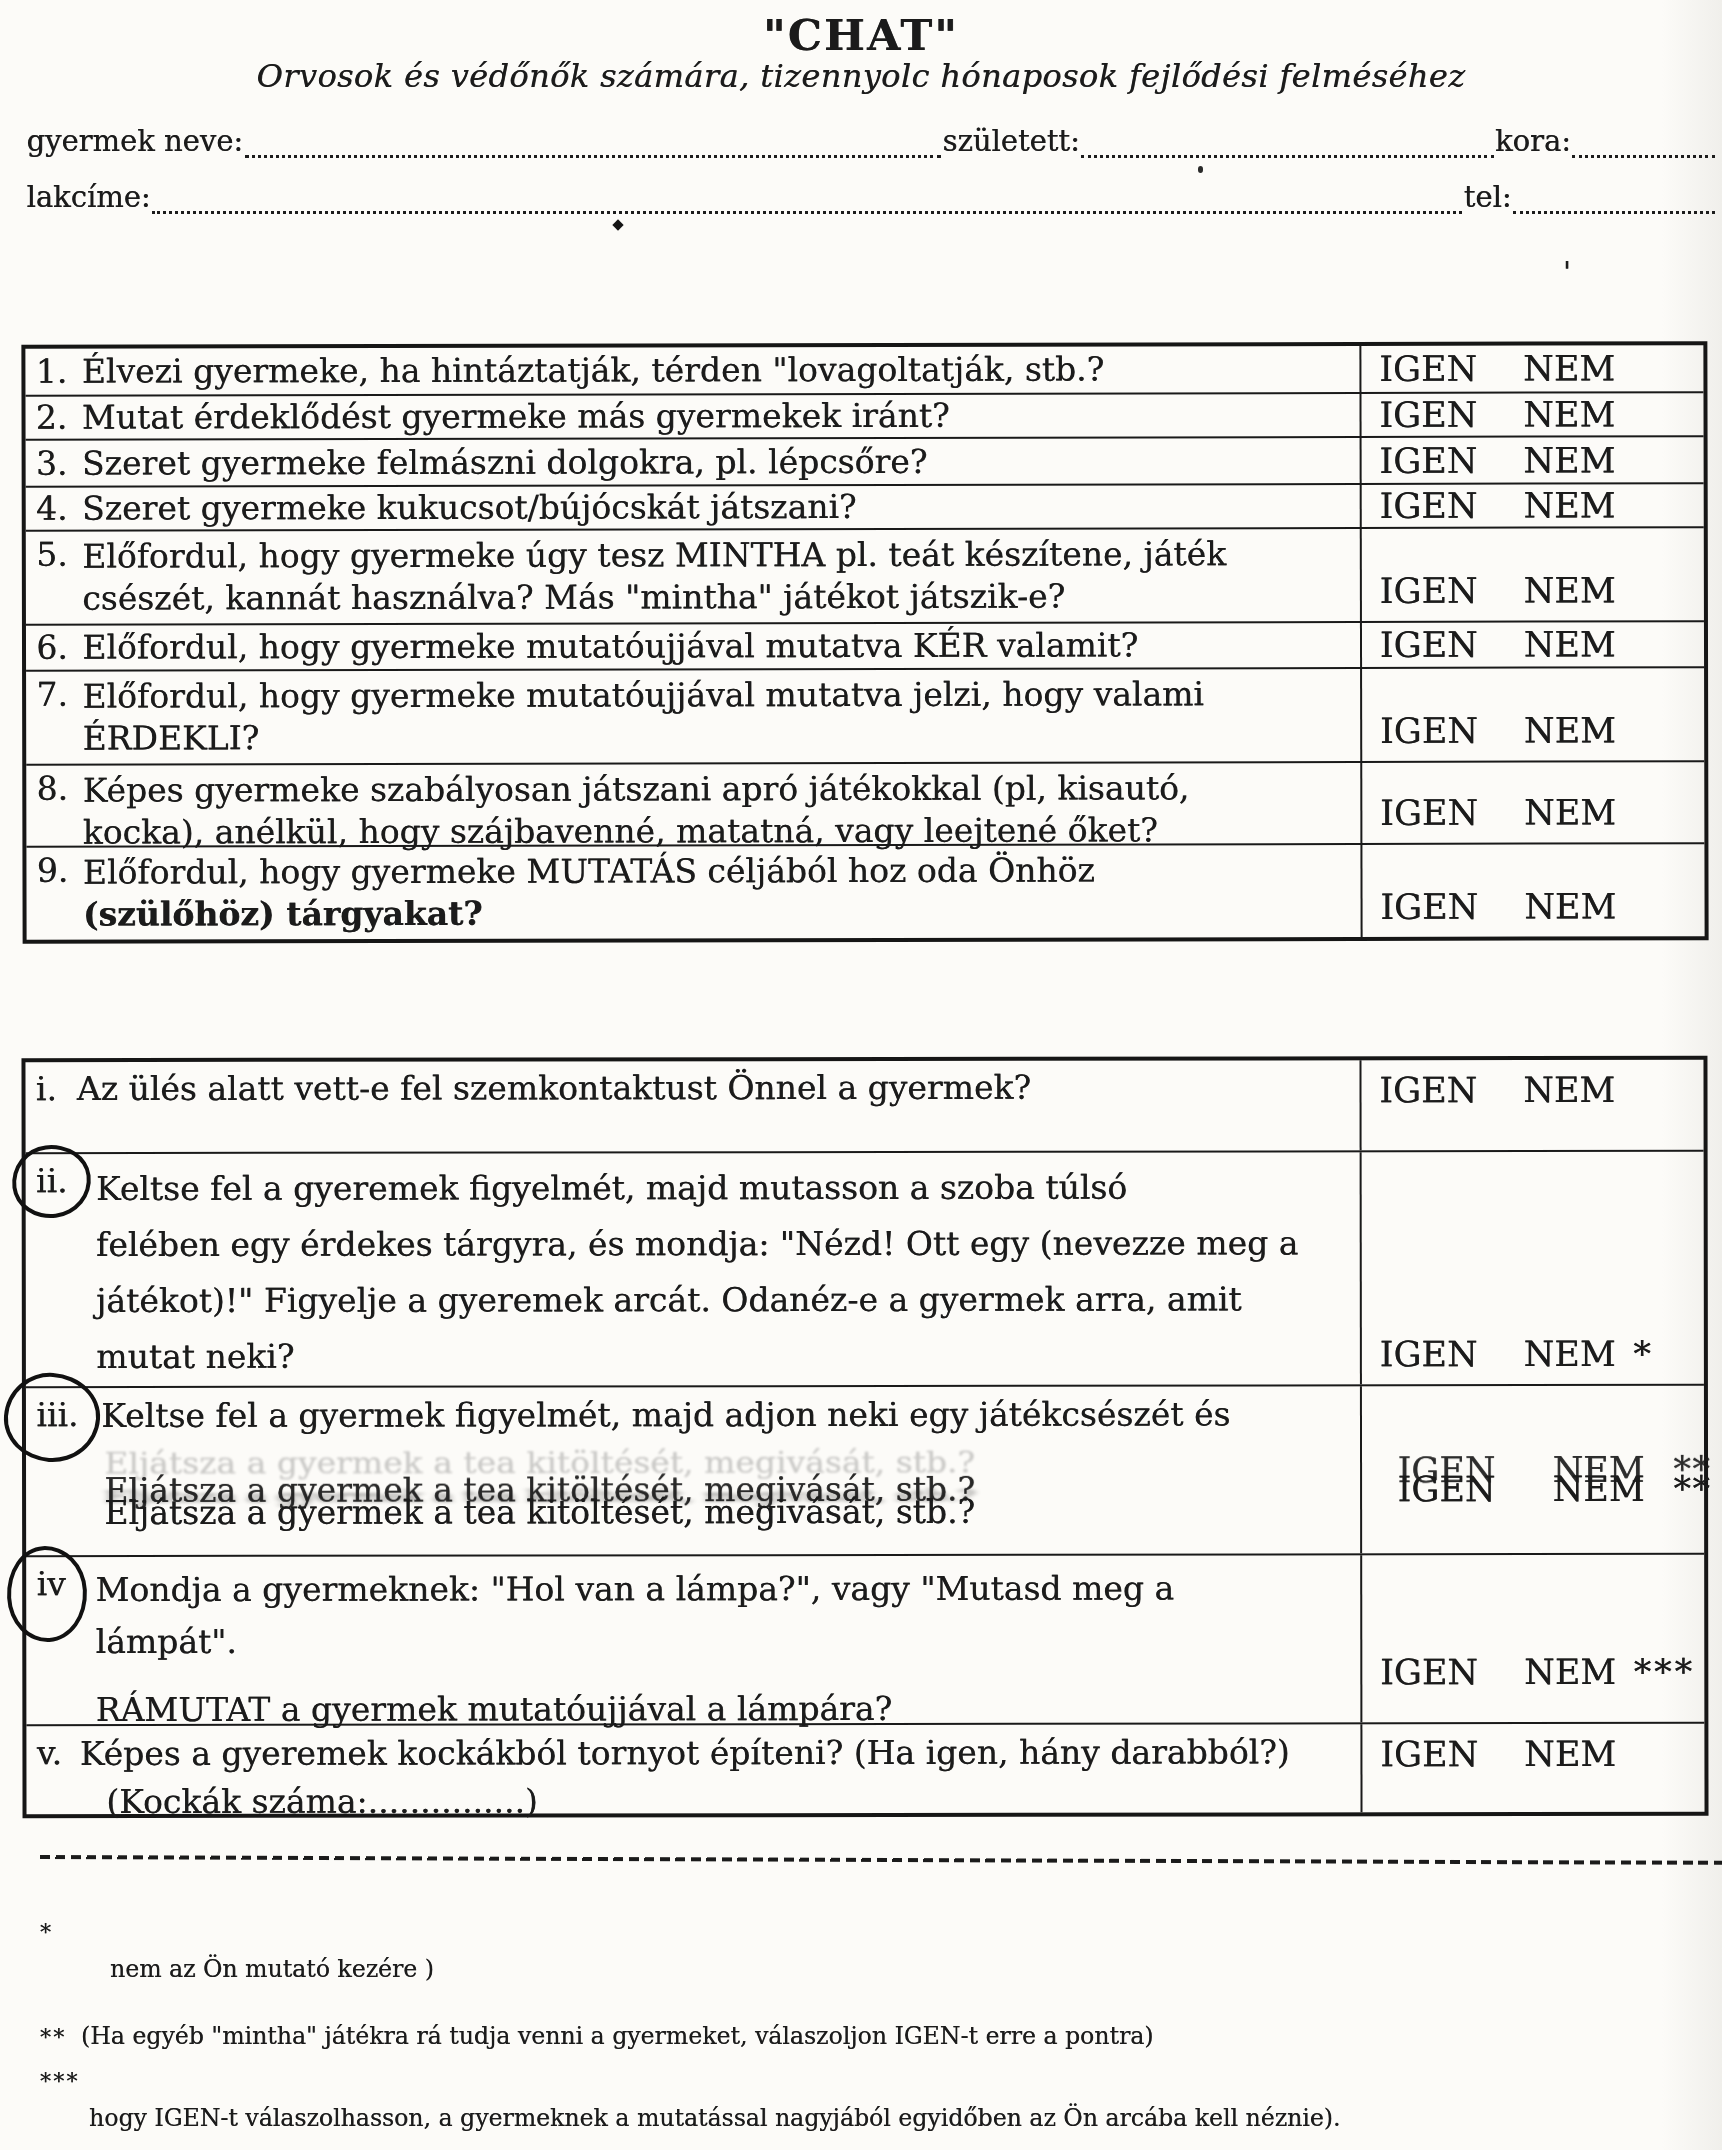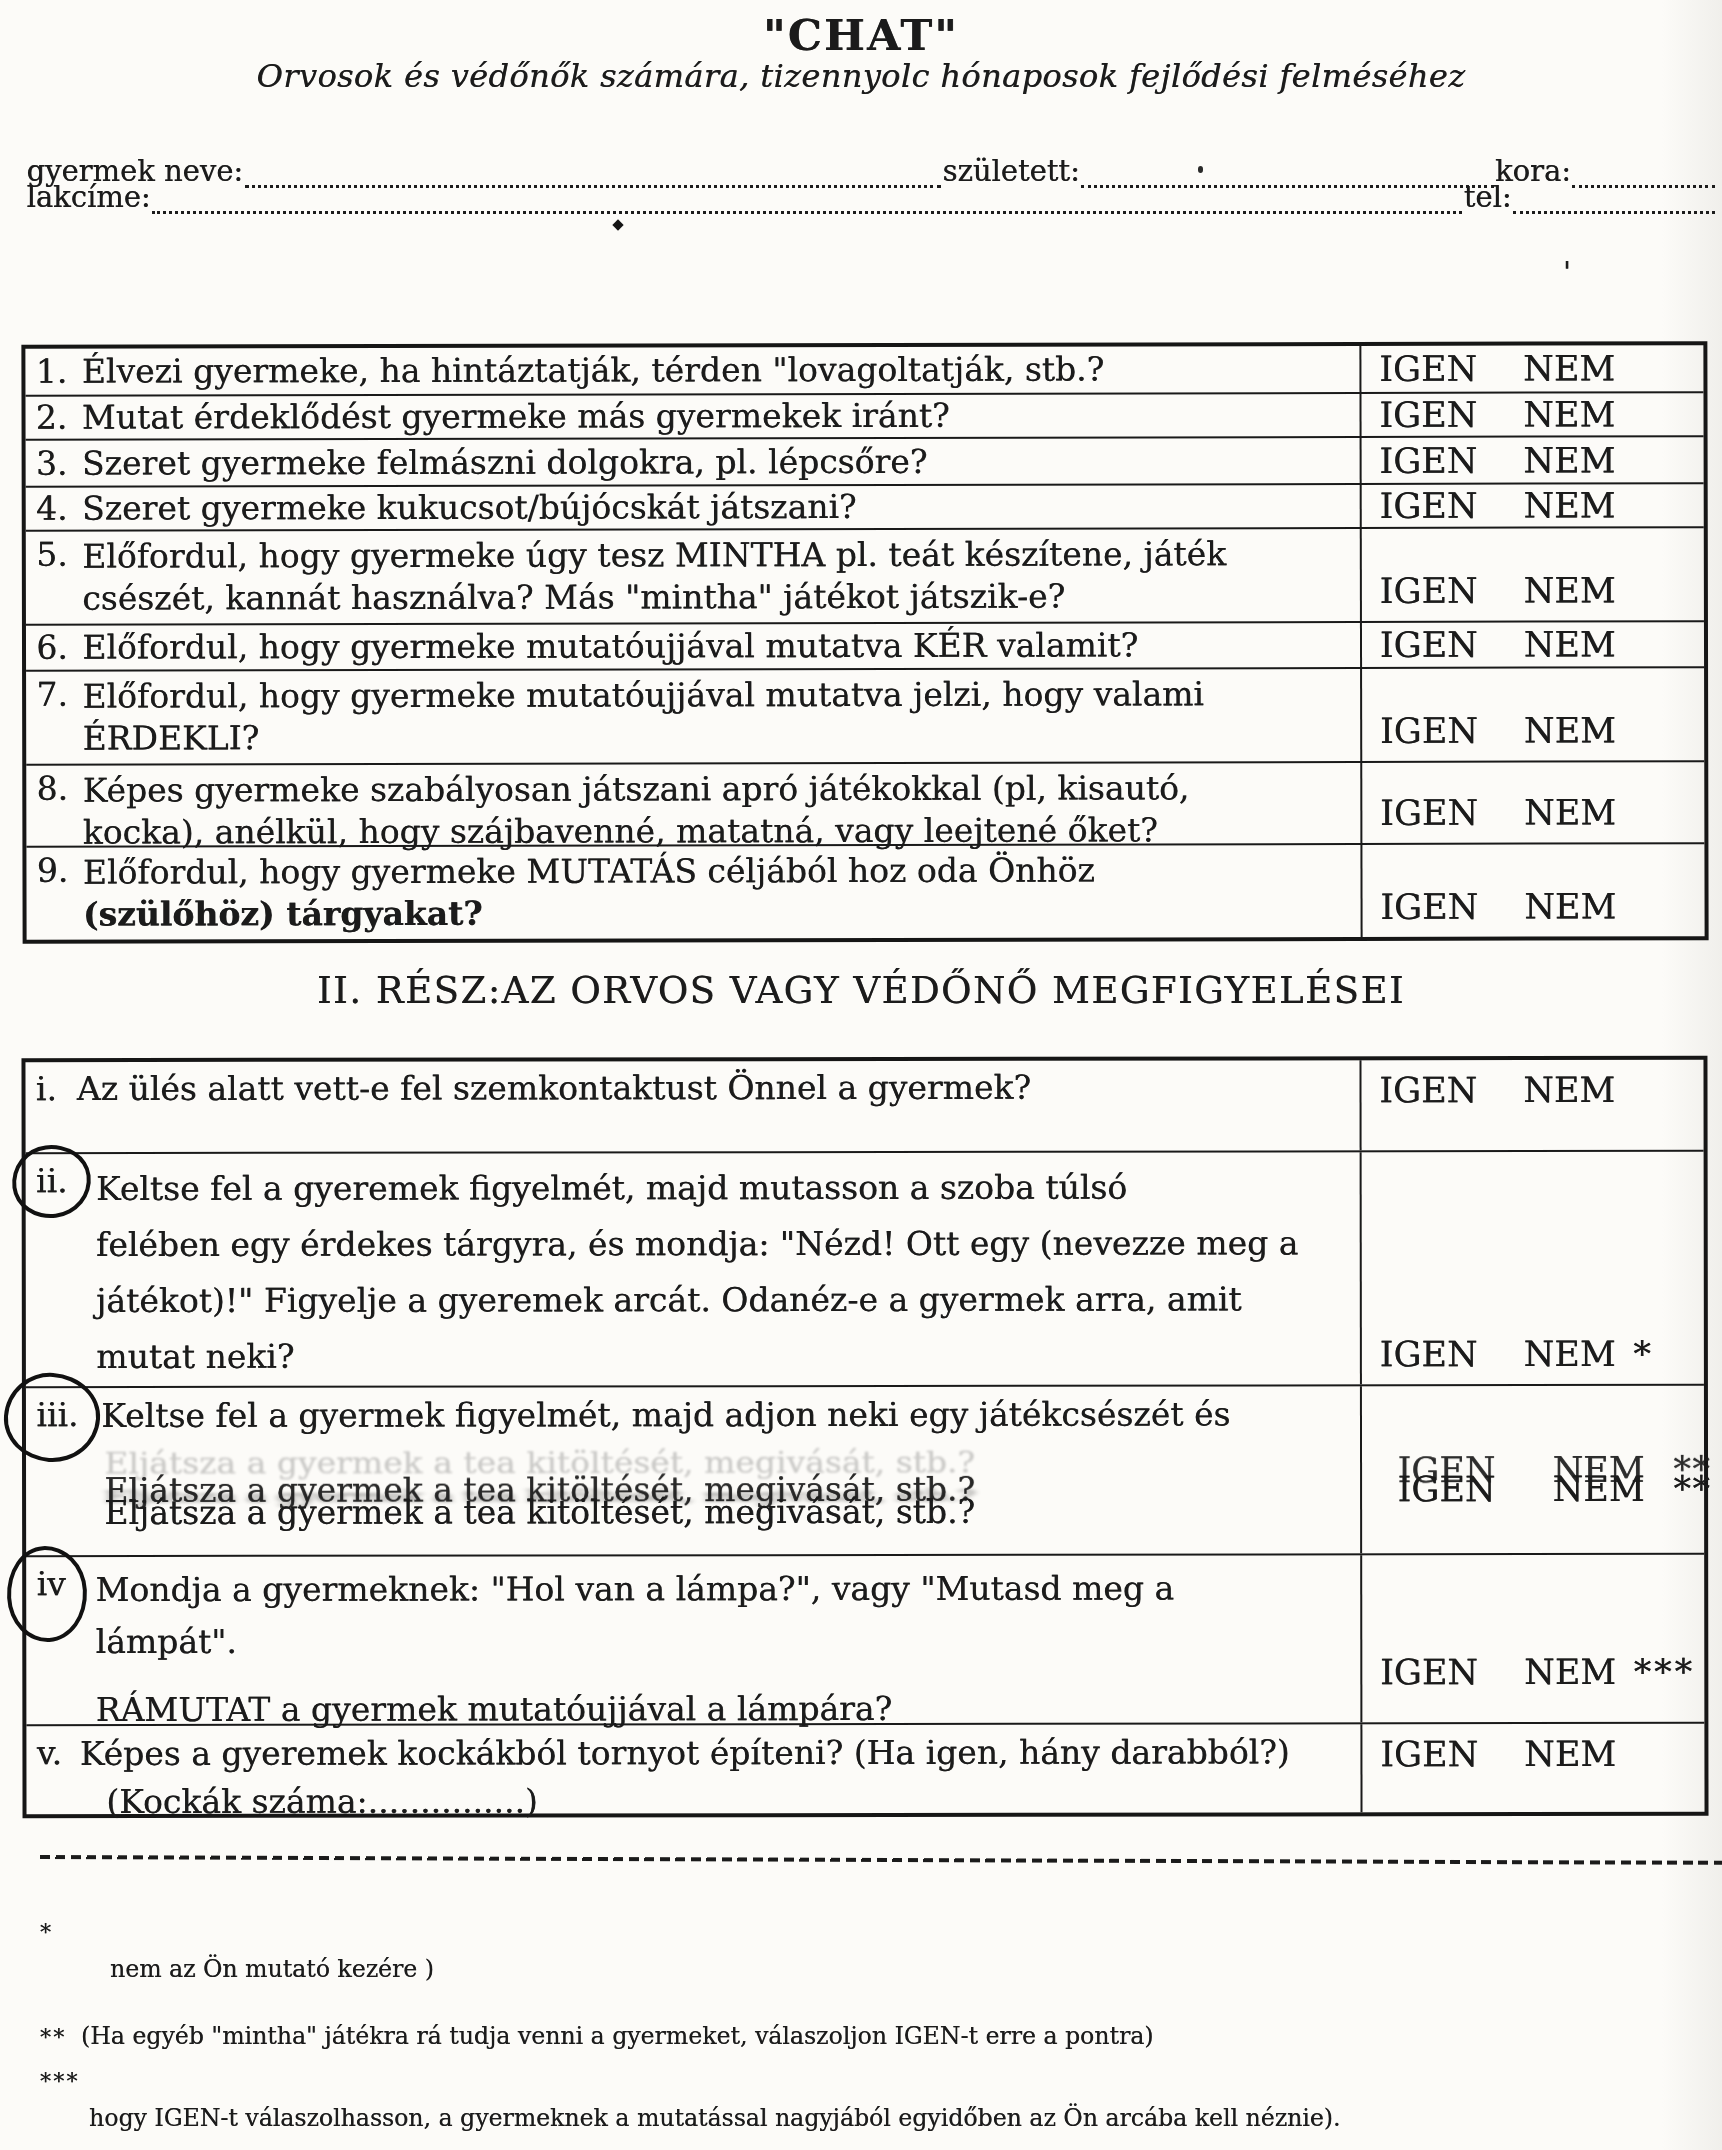--- a/index.html
+++ b/index.html
@@ -17,21 +17,21 @@
   }
   
   .title{position:absolute;top:10.3px;left:0;width:100%;text-align:center;
     font-size:43px;font-weight:700;letter-spacing:2.2px;}
   .subtitle{position:absolute;top:57px;left:0;width:100%;text-align:center;
     font-size:32px;font-style:italic;letter-spacing:0.4px;}
   .fline{position:absolute;left:26.5px;right:5.9px;display:flex;align-items:flex-end;
     font-size:29px;line-height:34px;white-space:nowrap;}
   .fline .lbl{flex:0 0 auto;}
   .dots{border-bottom:3.3px dotted #1c1c1c;height:29px;margin:0 1.5px;}
-  .f1{top:154px}.f2{top:180px}
+  .f1{top:124px}.f2{top:180px}
   .d-a{flex:49}.d-b{flex:29}.d-c{flex:10}
   .d-d{flex:65}.d-e{flex:10}
   
   .heading{position:absolute;left:0;width:100%;text-align:center;
     font-size:38px;letter-spacing:1.5px;}
   .h1{top:255px}
   .h2{top:969px;font-size:37px}
   
   .qtable{position:absolute;left:22px;width:1686px;border:4.4px solid #161616;
     box-sizing:border-box;font-size:33px;line-height:42px;}
@@ -216,21 +216,20 @@
           <span class="bold">(szülőhöz) tárgyakat?</span>
         </span>
       </div>
       <div class="acell abot">
         <span>IGEN</span>
         <span class="no">NEM</span>
       </div>
     </div>
   </div>
 
-  <div class="heading h2">II. RÉSZ:AZ ORVOS VAGY VÉDŐNŐ MEGFIGYELÉSEI</div>
 
   <div class="qtable t2">
     <div class="row r-i" style="height:90px">
       <div class="qcell">
         <span class="num" style="flex-basis:41px">i.</span>
         <span>Az ülés alatt vett-e fel szemkontaktust Önnel a gyermek?</span>
       </div>
       <div class="acell atop">
         <span>IGEN</span>
         <span class="no">NEM</span>

